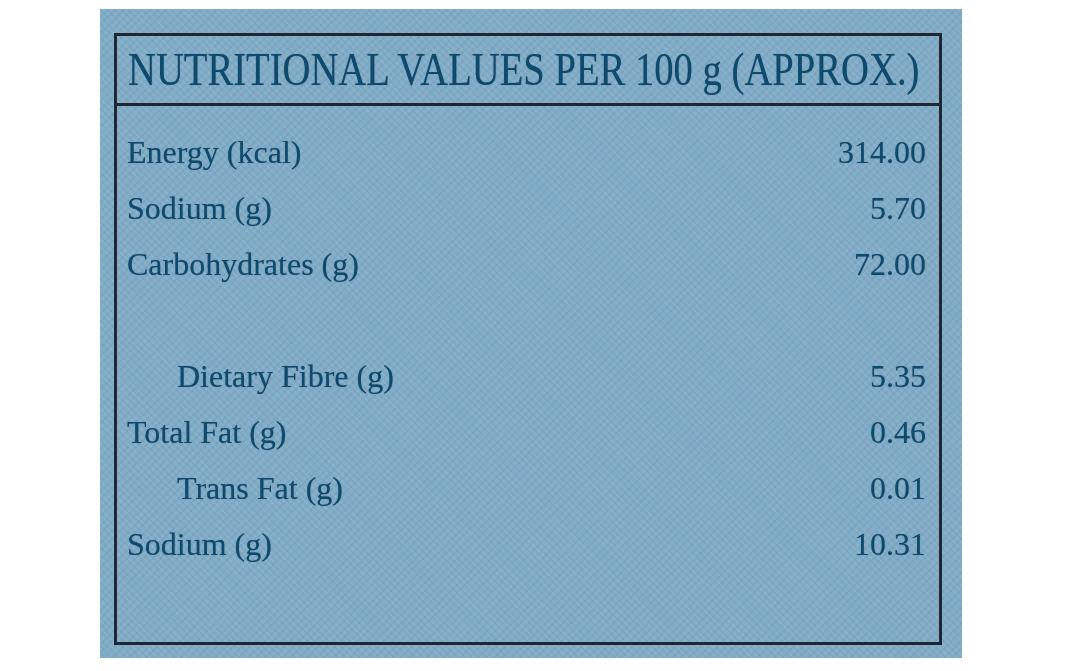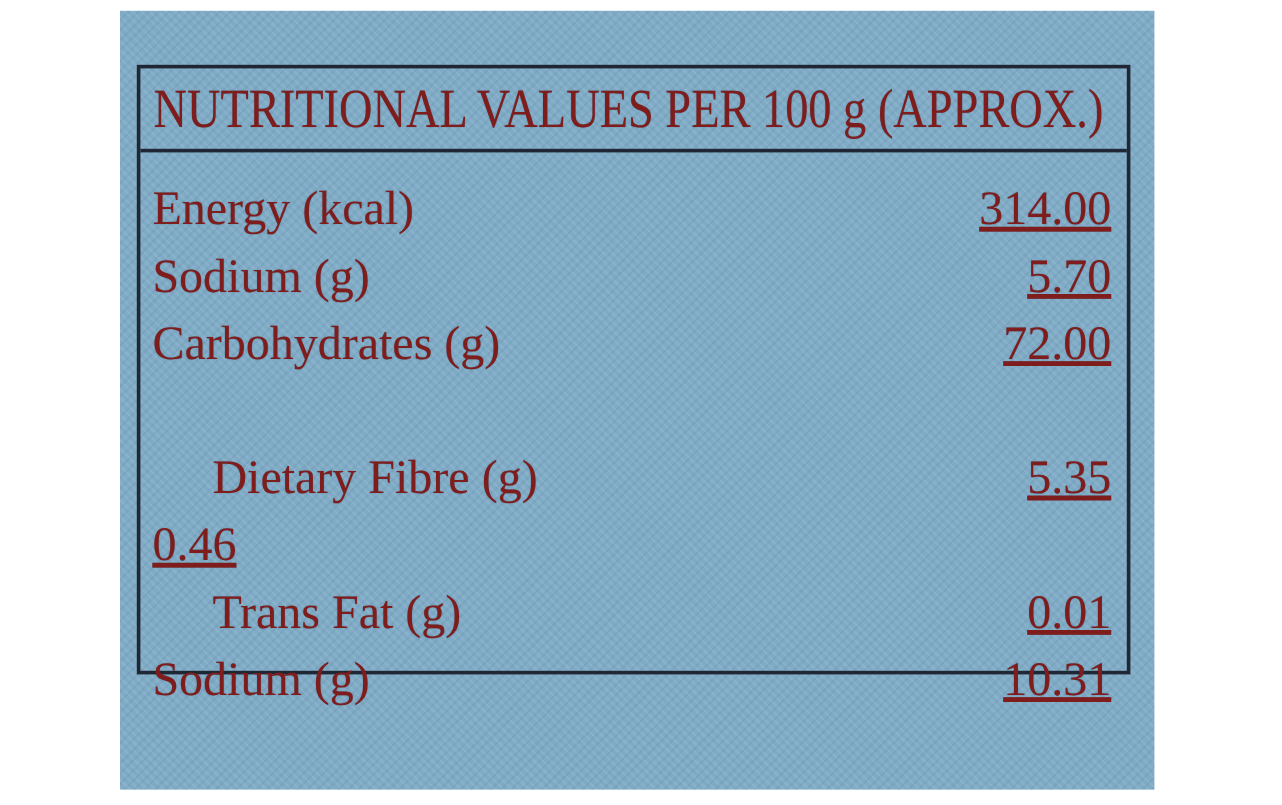--- a/index.html
+++ b/index.html
@@ -27,25 +27,24 @@
     inset: 0;
     background:
       repeating-linear-gradient(45deg,  rgba(255,255,255,0.07) 0 2px, rgba(0,0,0,0) 2px 5px),
       repeating-linear-gradient(-45deg, rgba(30,50,70,0.06)   0 2px, rgba(0,0,0,0) 2px 6px);
   }
   .table {
     position: absolute;
     left: 14px;
     top: 24px;
     width: 828px;
-    height: 508px;
+    height: 612px;
     border: 3px solid #1e2733;
     box-sizing: border-box;
-    color: #7f1d1d;
-    margin-top: 21px;
+    color: #0c4a6e;
   }
   .header {
     height: 70px;
     box-sizing: border-box;
     border-bottom: 3px solid #1e2733;
     display: flex;
     align-items: center;
     padding-left: 11px;
     overflow: hidden;
   }
@@ -57,26 +56,26 @@
     letter-spacing: 0px;
     text-shadow: 0 0 1px rgba(28,36,51,0.45);
   }
   .rows { padding-top: 18px; }
   .row {
     height: 56px;
     display: flex;
     justify-content: space-between;
     align-items: center;
     padding: 0 13px 0 10px;
-    font-size: 40px;
+    font-size: 32px;
     text-shadow: 0 0 1px rgba(28,36,51,0.4);
   }
   .row .nm { white-space: nowrap; }
   .row.indent .nm { padding-left: 50px; }
-  .row .val { white-space: nowrap; text-decoration: underline; }
+  .row .val { white-space: nowrap; }
 </style>
 </head>
 <body>
 
 <div class="canvas">
   <div class="panel">
     <div class="table">
 
       <div class="header">
         <span class="header-text">NUTRITIONAL VALUES PER 100 g (APPROX.)</span>
@@ -95,20 +94,21 @@
           <span class="nm">Carbohydrates (g)</span>
           <span class="val">72.00</span>
         </div>
         <div class="row indent">
         </div>
         <div class="row indent">
           <span class="nm">Dietary Fibre (g)</span>
           <span class="val">5.35</span>
         </div>
         <div class="row">
+          <span class="nm">Total Fat (g)</span>
           <span class="val">0.46</span>
         </div>
         <div class="row indent">
           <span class="nm">Trans Fat (g)</span>
           <span class="val">0.01</span>
         </div>
         <div class="row">
           <span class="nm">Sodium (g)</span>
           <span class="val">10.31</span>
         </div>

